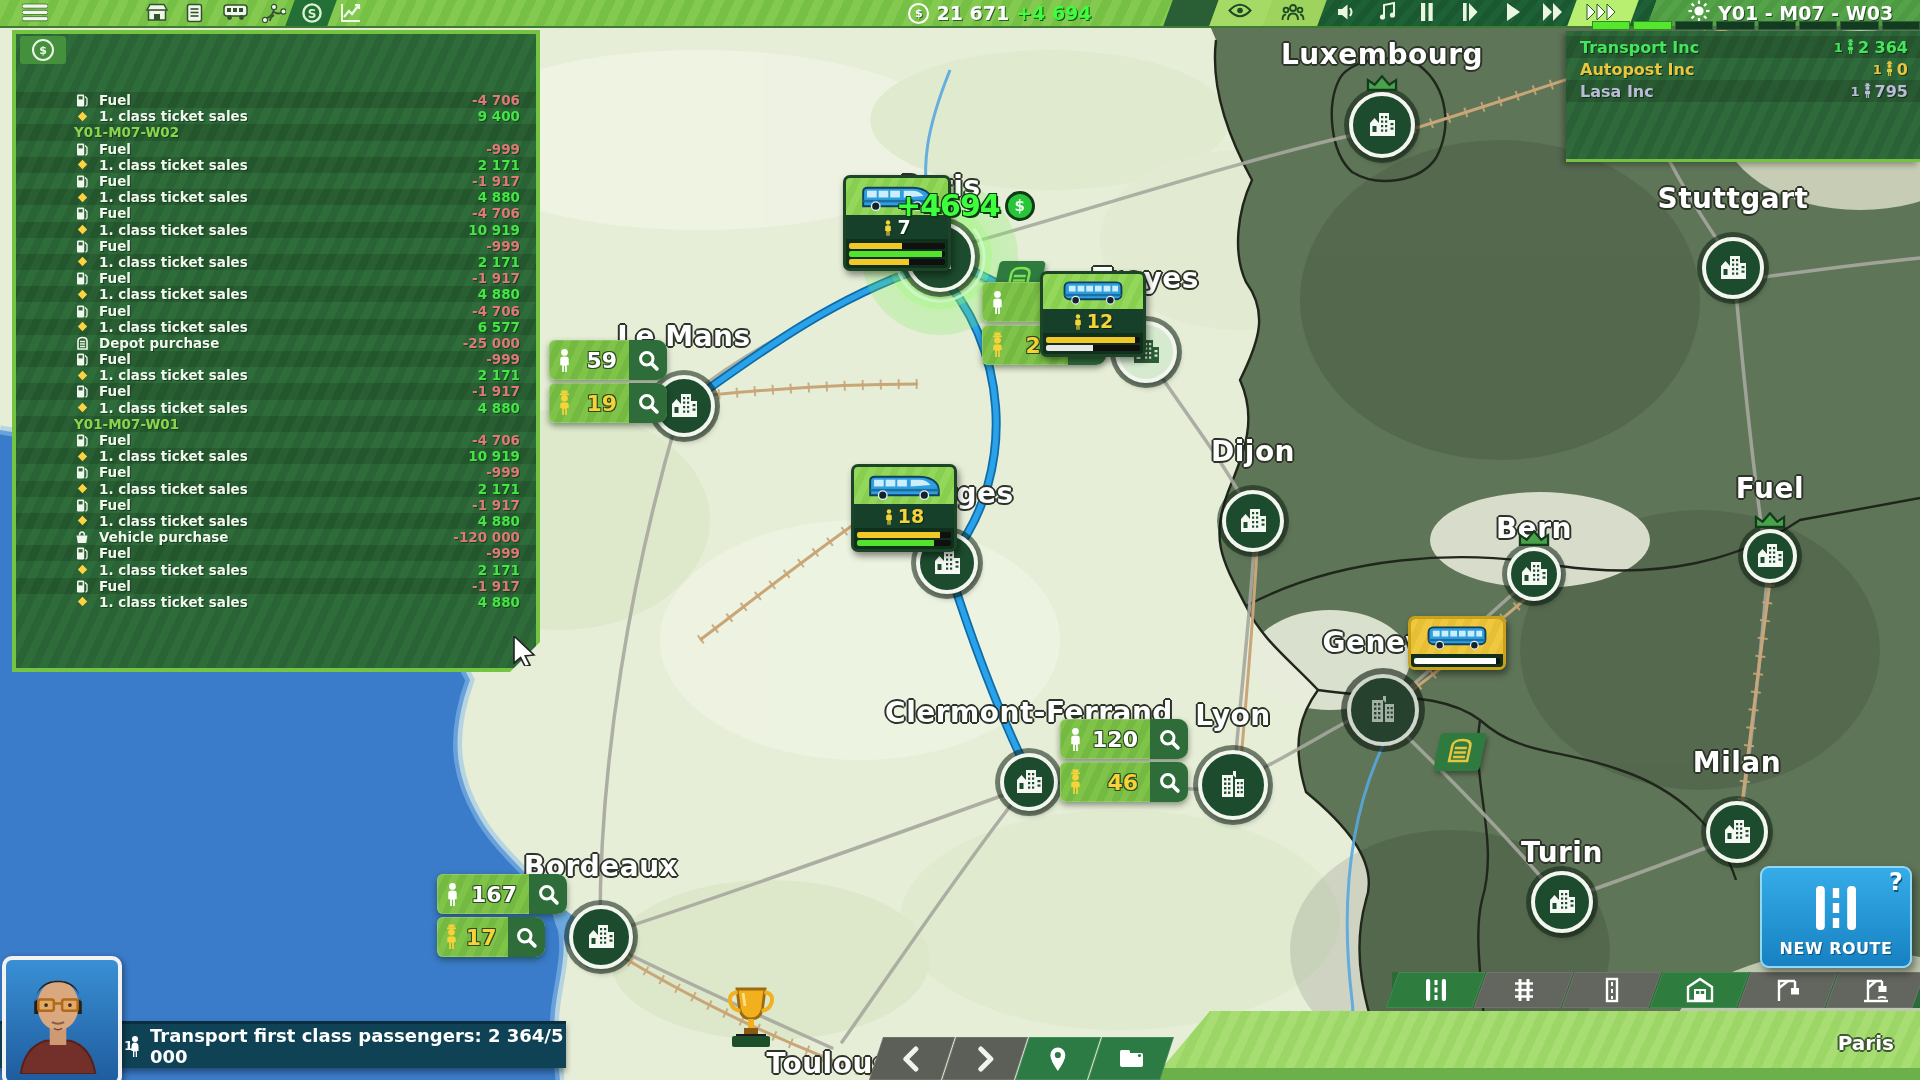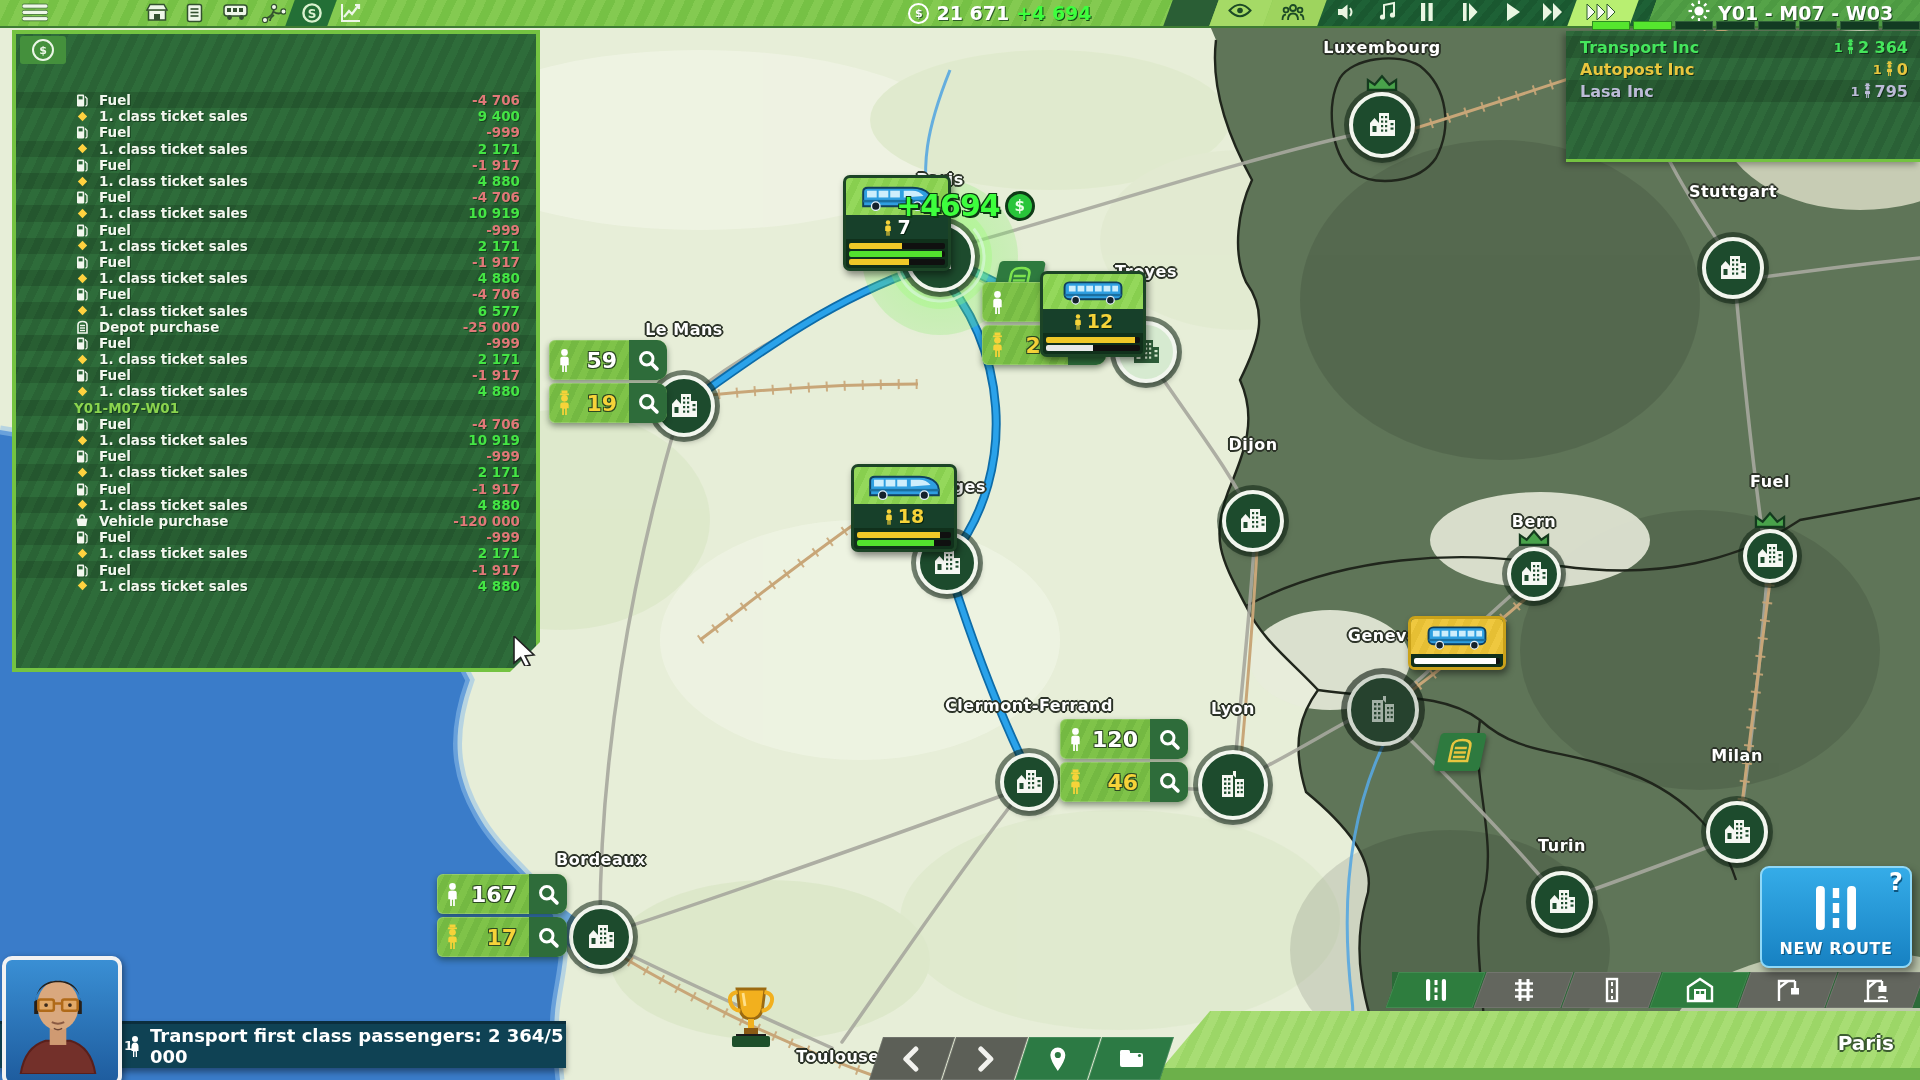--- a/index.html
+++ b/index.html
@@ -3,21 +3,21 @@
 <meta charset="utf-8">
 <style>
   html,body{margin:0;padding:0;background:#222;}
   #app{position:relative;width:1920px;height:1080px;overflow:hidden;
        font-family:"DejaVu Sans","Liberation Sans",sans-serif;font-weight:bold;
        user-select:none;}
   #map-svg{position:absolute;left:0;top:0;z-index:0;}
 
   
   .city-label{position:absolute;transform:translateX(-50%);z-index:4;color:#fff;
-    font-size:16px;letter-spacing:.5px;white-space:nowrap;
+    font-size:28px;letter-spacing:.5px;white-space:nowrap;
     text-shadow:-2px 0 #2c3328,2px 0 #2c3328,0 -2px #2c3328,0 2px #2c3328,
                 -1px -1px #2c3328,1px 1px #2c3328,1px -1px #2c3328,-1px 1px #2c3328;}
   .city-marker{position:absolute;z-index:6;border-radius:50%;border:4px solid #f2f6ee;
     background:#1d4b2d;display:flex;align-items:center;justify-content:center;
     box-shadow:0 0 0 5px rgba(12,34,18,.55),2px 4px 6px rgba(0,0,0,.35);}
   .city-marker.light{background:#d6ead0;}
   .city-marker.gray{background:#26422e;border-color:#cfd6cc;box-shadow:0 0 0 6px rgba(10,22,14,.6);}
   .crown{position:absolute;left:50%;transform:translateX(-50%);}
   .glow{position:absolute;z-index:5;border-radius:50%;pointer-events:none;}
 
@@ -730,21 +730,21 @@
             </svg>
           </span>
           <span class="i-val">167</span>
           <span class="mag">
             <svg width="23" height="23" viewBox="0 0 20 20">
               <circle cx="8.5" cy="8.5" r="5.4" fill="none" stroke="#fff" stroke-width="2.6"></circle>
               <line x1="12.8" y1="12.8" x2="17.3" y2="17.3" stroke="#fff" stroke-width="3.2" stroke-linecap="round"></line>
             </svg>
           </span>
         </div>
-        <div class="info-row first" style="width:130px">
+        <div class="info-row first" style="width:108px">
           <span class="p-icon">
             <svg width="15" height="25.5" viewBox="0 0 15 26">
               <rect x="4.5" y="0.5" width="6" height="3" fill="#f6d339"></rect>
               <rect x="3" y="3.5" width="9" height="1.8" fill="#f6d339"></rect>
               <circle cx="7.5" cy="8.5" r="3.4" fill="#f6d339"></circle>
               <path d="M3.2 15 Q3.2 12.6 7.5 12.6 Q11.8 12.6 11.8 15 L11.8 18.5 L9.9 18.5 L9.9 25.5 L8.1 25.5 L8.1 19 L6.9 19 L6.9 25.5 L5.1 25.5 L5.1 18.5 L3.2 18.5 Z" fill="#f6d339"></path>
             </svg>
           </span>
           <span class="i-val">17</span>
           <span class="mag">
@@ -1150,20 +1150,21 @@
         </div>
         <div class="fin-row">
           <span class="f-icon">
             <svg width="13" height="13" viewBox="0 0 13 13">
               <rect x="3.2" y="3.2" width="6.6" height="6.6" fill="#ffd23f" transform="rotate(45 6.5 6.5)"></rect>
             </svg>
           </span>
           <span class="f-label">1. class ticket sales</span>
           <span class="f-val pos">9 400</span>
         </div>
+        <div class="fin-row week alt">Y01-M07-W02</div>
         <div class="fin-row">
           <span class="f-icon">
             <svg width="12" height="14" viewBox="0 0 12 14">
               <rect x="1" y="1.5" width="7.2" height="12" rx="1.2" fill="#f2f7ee"></rect>
               <rect x="2.6" y="3.2" width="4" height="3.2" fill="#2a6335"></rect>
               <path d="M9 3.5 L11 5.5 L11 11.5 Q11 13 9.4 13" fill="none" stroke="#f2f7ee" stroke-width="1.3"></path>
             </svg>
           </span>
           <span class="f-label">Fuel</span>
           <span class="f-val neg">-999</span>

